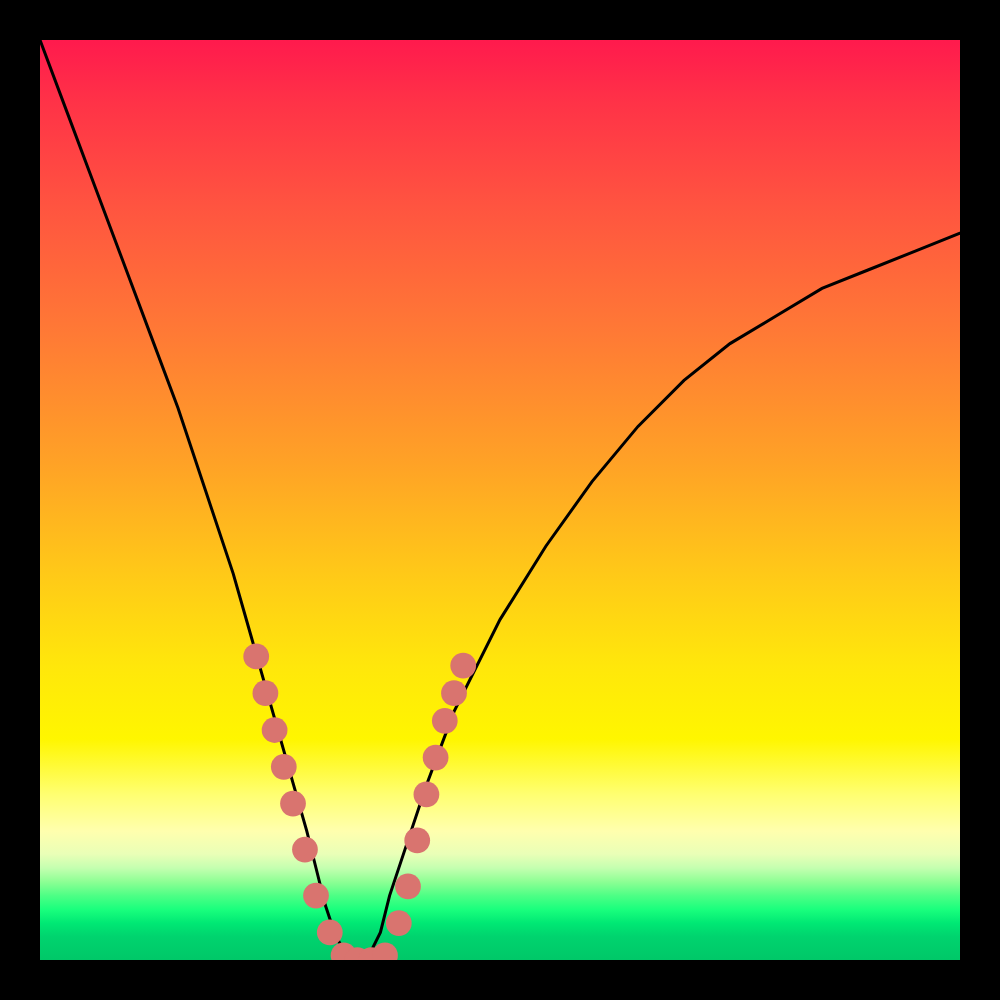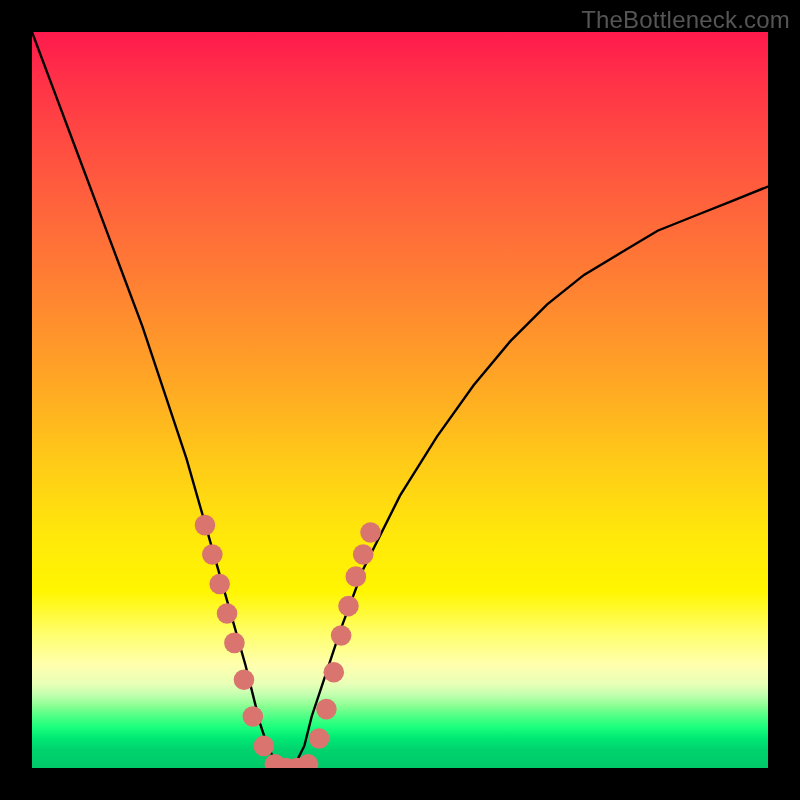--- a/index.html
+++ b/index.html
@@ -89,14 +89,13 @@
           <circle cx="301.76" cy="640.32" r="10.30" fill="#d9746f"></circle>
           <circle cx="309.12" cy="603.52" r="10.30" fill="#d9746f"></circle>
           <circle cx="316.48" cy="574.08" r="10.30" fill="#d9746f"></circle>
           <circle cx="323.84" cy="544.64" r="10.30" fill="#d9746f"></circle>
           <circle cx="331.20" cy="522.56" r="10.30" fill="#d9746f"></circle>
           <circle cx="338.56" cy="500.48" r="10.30" fill="#d9746f"></circle>
         </g>
     </svg>
   </div>
 
-  <div class="watermark">TheBottleneck.com</div>
 </div>
 
 </body></html>

